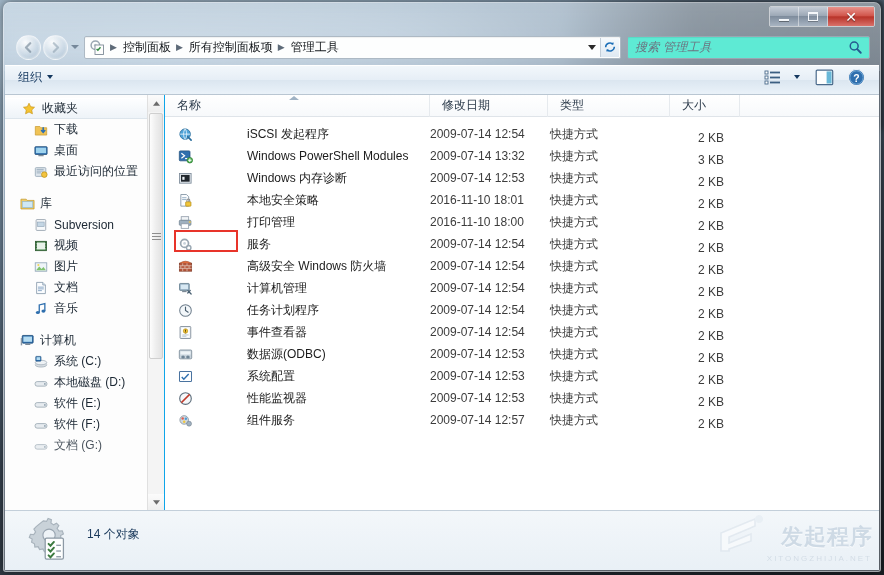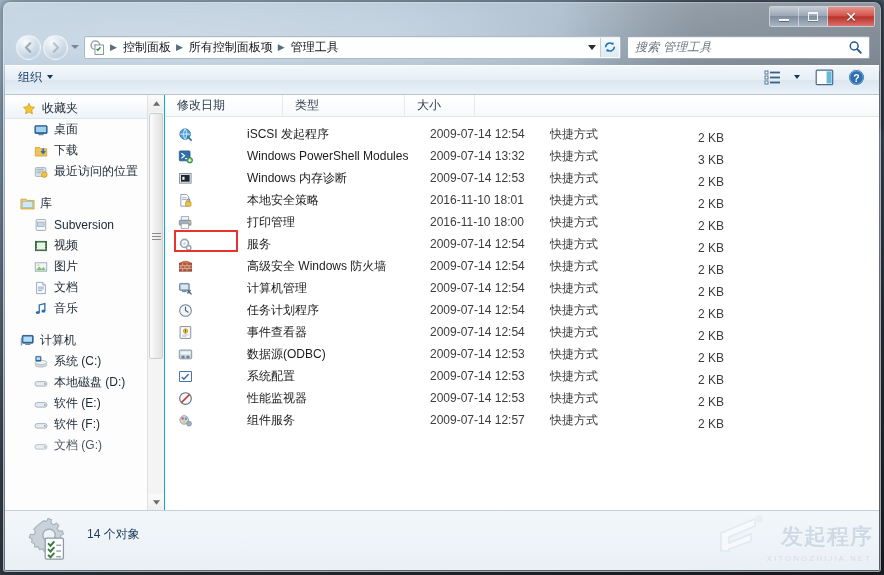--- a/index.html
+++ b/index.html
@@ -117,21 +117,21 @@
   .addr-dd .tri { border-left: 4px solid transparent; border-right: 4px solid transparent;
                   border-top: 5px solid #2a2a2a; }
   .addr-refresh {
     position: absolute; right: 1px; top: 1px; bottom: 1px; width: 19px;
     display: flex; align-items: center; justify-content: center;
     background: linear-gradient(to bottom,#f6fafd,#dfe9f2);
     border-left: 1px solid #c3ced9;
   }
   #searchbox {
     width: 243px; height: 23px; margin-left: 6px; margin-right: 2px;
-    background: #ffffff; border: 1px solid #9aa7b3; border-radius: 2px;
+    background: #5eead4; border: 1px solid #9aa7b3; border-radius: 2px;
     display: flex; align-items: center; position: relative; flex: none;
     box-shadow: inset 0 1px 1px rgba(0,0,0,.07);
   }
   #searchbox .ph {
     font-size: 12px; color: #6b7480; font-style: italic; padding-left: 7px;
     letter-spacing: .2px;
   }
   #searchbox .mag { position: absolute; right: 6px; top: 3px; }
 
   
@@ -371,36 +371,36 @@
             <svg width="14" height="14" viewBox="0 0 16 16">
               <path d="M8 1.4 l1.9 4 4.4 .6 -3.2 3.1 .8 4.4 -3.9 -2.1 -3.9 2.1 .8 -4.4 -3.2 -3.1 4.4 -.6z" fill="#f5c433" stroke="#c99514" stroke-width=".8"></path>
             </svg>
           </span>
           <span>收藏夹</span>
         </div>
 
         <div class="nav-item">
           <span class="nav-ico">
             <svg width="14" height="14" viewBox="0 0 16 16">
+              <path d="M1.5 4 h5.2 l1.2 1.4 h6.6 v8.4 h-13z" fill="#f0c356" stroke="#c79a2e" stroke-width=".8"></path>
+              <path d="M10.5 5.6 v4.6 M8.6 8.6 l1.9 2 1.9 -2" stroke="#2a6fb5" stroke-width="1.8" fill="none" stroke-linecap="round"></path>
+            </svg>
+          </span>
+          <span>下载</span>
+        </div>
+
+        <div class="nav-item">
+          <span class="nav-ico">
+            <svg width="14" height="14" viewBox="0 0 16 16">
               <rect x="1" y="3" width="14" height="9" rx="1" fill="#2f6fae" stroke="#26527c" stroke-width=".9"></rect>
               <rect x="2.2" y="4.2" width="11.6" height="6.2" fill="#9fd3ee"></rect>
               <rect x="5" y="12.6" width="6" height="1.4" fill="#7e8a96"></rect>
             </svg>
           </span>
           <span>桌面</span>
-        </div>
-
-        <div class="nav-item">
-          <span class="nav-ico">
-            <svg width="14" height="14" viewBox="0 0 16 16">
-              <path d="M1.5 4 h5.2 l1.2 1.4 h6.6 v8.4 h-13z" fill="#f0c356" stroke="#c79a2e" stroke-width=".8"></path>
-              <path d="M10.5 5.6 v4.6 M8.6 8.6 l1.9 2 1.9 -2" stroke="#2a6fb5" stroke-width="1.8" fill="none" stroke-linecap="round"></path>
-            </svg>
-          </span>
-          <span>下载</span>
         </div>
 
         <div class="nav-item">
           <span class="nav-ico">
             <svg width="14" height="14" viewBox="0 0 16 16">
               <rect x="1.5" y="3" width="12" height="10" rx="1" fill="#dde5ec" stroke="#93a3b2" stroke-width=".9"></rect>
               <path d="M3 5 h8 M3 7 h8 M3 9 h5" stroke="#8fa3b5" stroke-width=".9"></path>
               <circle cx="11.8" cy="11" r="3.2" fill="#f3c33f" stroke="#b98f16" stroke-width=".8"></circle>
             </svg>
           </span>
@@ -566,20 +566,24 @@
           <svg width="7" height="5" viewBox="0 0 8 5">
             <path d="M4 5 L0 0 L8 0 z" fill="#6b6b6b"></path>
           </svg>
         </div>
       </div>
     </div>
 
     <div id="list">
 
       <div id="colhead">
+        <div class="col c-name">
+          <span>名称</span>
+          <span class="sortmark"></span>
+        </div>
         <div class="col c-date">
           <span>修改日期</span>
         </div>
         <div class="col c-type">
           <span>类型</span>
         </div>
         <div class="col c-size">
           <span>大小</span>
         </div>
         <div class="col c-pad"></div>

